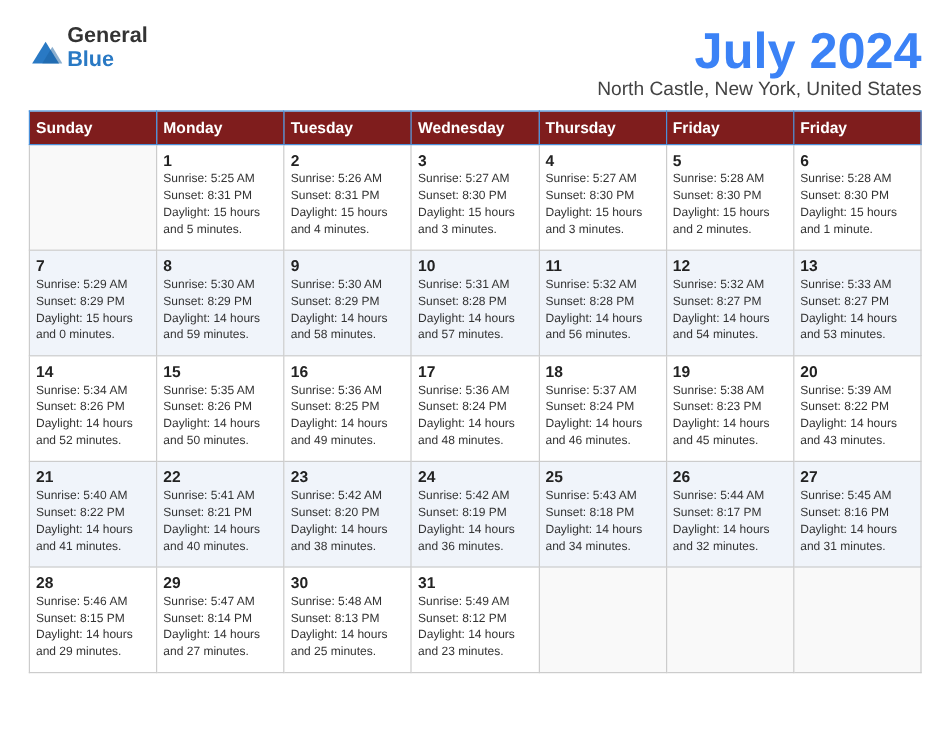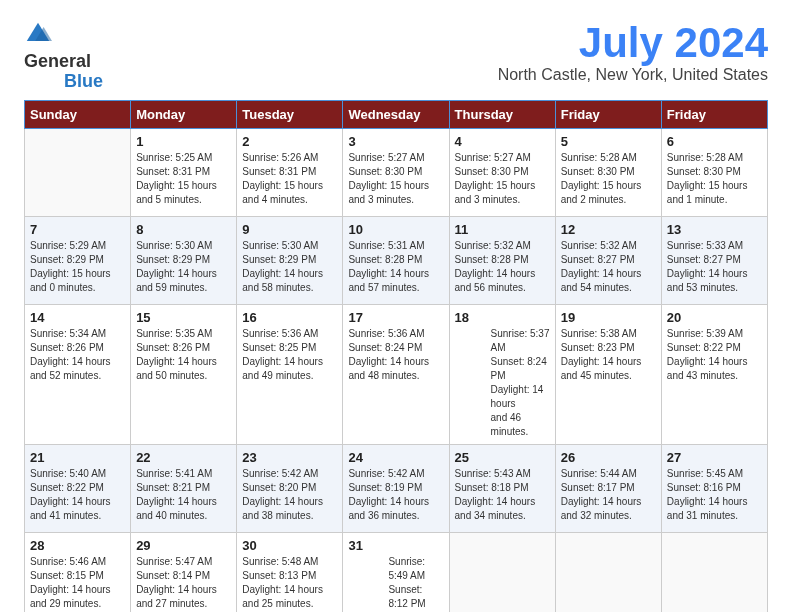--- a/index.html
+++ b/index.html
@@ -11,31 +11,30 @@
       padding: 20px 24px 20px 24px;
     }
     .header-area {
       display: flex;
       justify-content: space-between;
       align-items: flex-start;
       margin-bottom: 8px;
     }
     .logo {
       display: flex;
-      align-items: flex-start;
+      align-items: flex-end;
       gap: 4px;
-      flex-direction: column;
     }
     .logo-text {
       font-size: 18px;
       font-weight: bold;
       line-height: 1.1;
     }
     .logo-general { color: #333; }
-    .logo-blue { color: #2979c4; margin-left: 40px; }
+    .logo-blue { color: #2979c4; }
     .logo-icon {
       width: 28px;
       height: 28px;
     }
     .title-block {
       text-align: right;
     }
     .month-title {
       font-size: 42px;
       font-weight: bold;
@@ -243,21 +242,21 @@
         </td>
         <td>
           <span class="day-num">17</span>
           <div class="cell-text" style="white-space: pre-line;">Sunrise: 5:36 AM
 Sunset: 8:24 PM
 Daylight: 14 hours
 and 48 minutes.</div>
         </td>
         <td>
           <span class="day-num">18</span>
-          <div class="cell-text" style="white-space: pre-line; margin-left: 36px;">Sunrise: 5:37 AM
+          <div class="cell-text" style="white-space: pre-line;">Sunrise: 5:37 AM
 Sunset: 8:24 PM
 Daylight: 14 hours
 and 46 minutes.</div>
         </td>
         <td>
           <span class="day-num">19</span>
           <div class="cell-text" style="white-space: pre-line;">Sunrise: 5:38 AM
 Sunset: 8:23 PM
 Daylight: 14 hours
 and 45 minutes.</div>
@@ -338,21 +337,21 @@
         </td>
         <td>
           <span class="day-num">30</span>
           <div class="cell-text" style="white-space: pre-line;">Sunrise: 5:48 AM
 Sunset: 8:13 PM
 Daylight: 14 hours
 and 25 minutes.</div>
         </td>
         <td>
           <span class="day-num">31</span>
-          <div class="cell-text" style="white-space: pre-line; margin-left: 40px;">Sunrise: 5:49 AM
+          <div class="cell-text" style="white-space: pre-line;">Sunrise: 5:49 AM
 Sunset: 8:12 PM
 Daylight: 14 hours
 and 23 minutes.</div>
         </td>
         <td class="empty-cell"></td>
         <td class="empty-cell"></td>
         <td class="empty-cell"></td>
       </tr>
     </tbody>
 </table>

